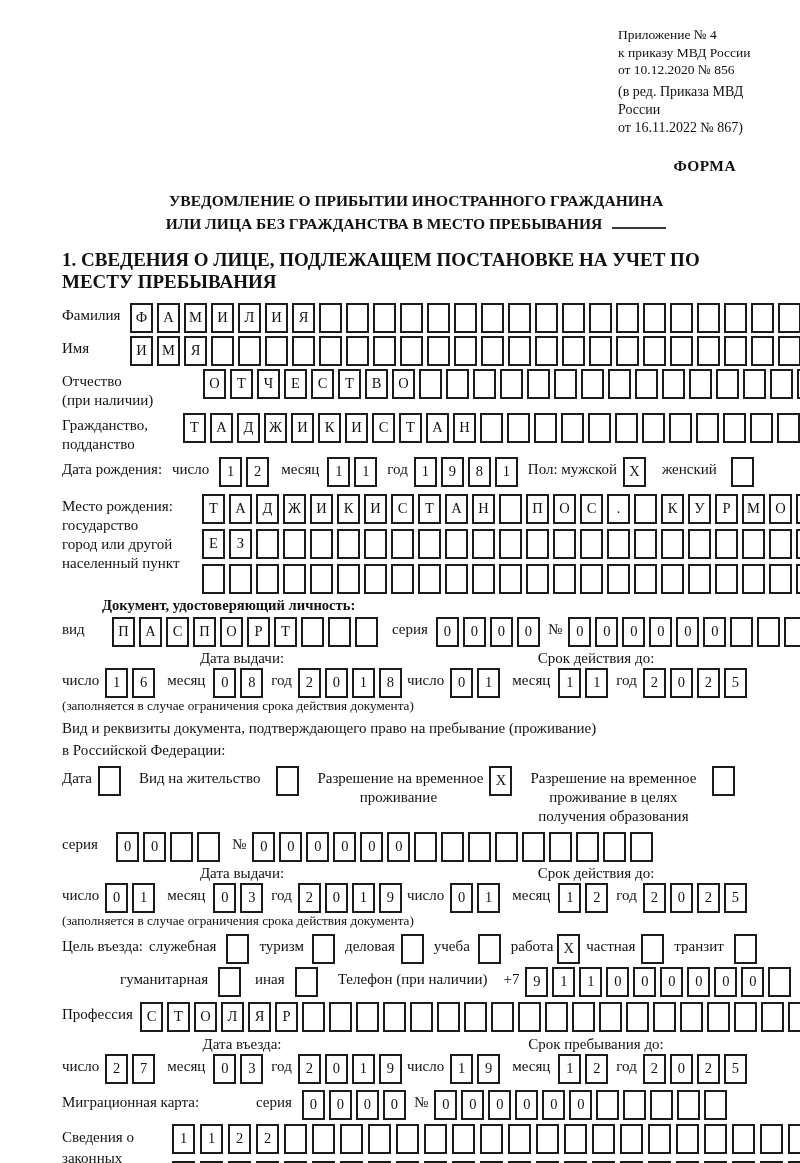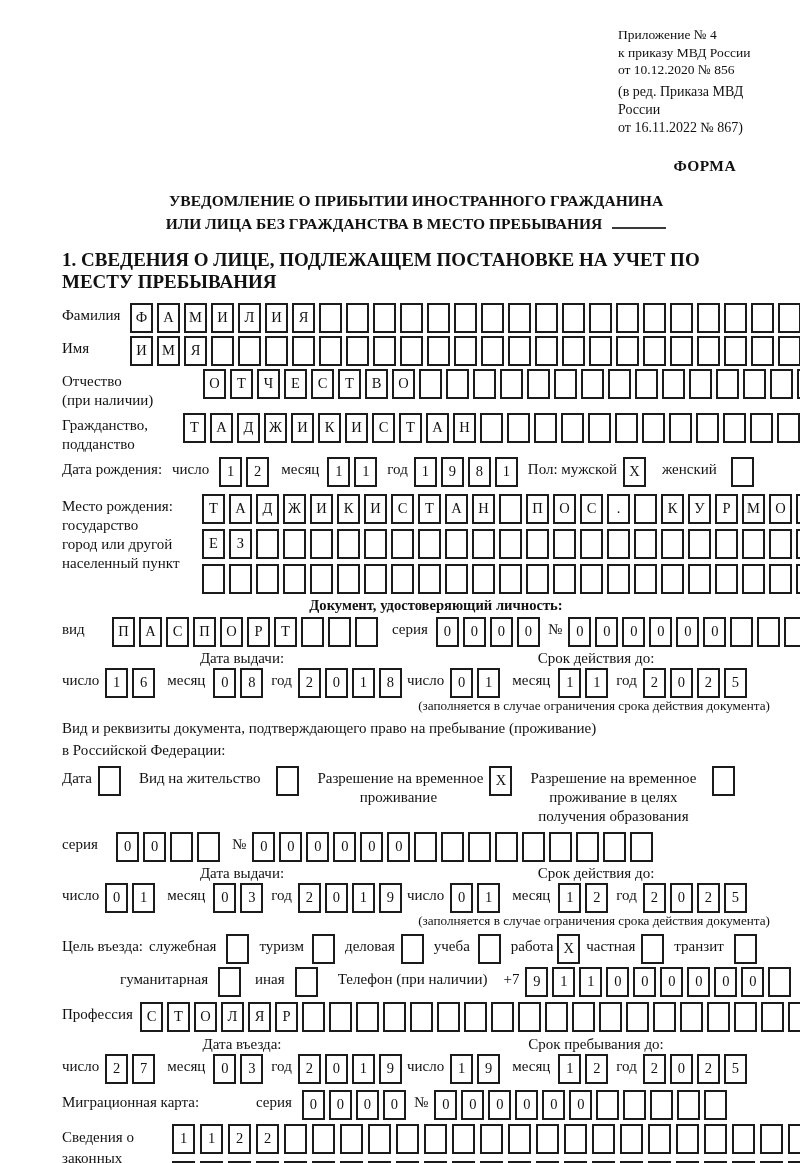--- a/index.html
+++ b/index.html
@@ -10,28 +10,28 @@
   .forma{margin-top:20px;margin-right:34px;text-align:right;font-weight:bold;font-size:15.5px;letter-spacing:.4px}
   .title{margin-top:14px;text-align:center;font-weight:bold;font-size:15.5px;line-height:1.5}
   .blank{display:inline-block;width:54px;height:4px;border-bottom:2.5px solid #3a3a3a;margin-left:10px}
   .sec1{margin-top:13px;font-weight:bold;font-size:19px}
   .rows{margin-top:10px}
   .frow{display:flex;align-items:flex-start;margin-bottom:3px;flex-wrap:nowrap;white-space:nowrap}
   .lbl{flex:none;padding-top:4px}
   .lblcol{flex:none;line-height:19px;padding-top:3px}
   .boxes{display:flex;gap:4px;flex:none}
   .cb{flex:none;width:19px;height:26px;border:2px solid #1b1b1b;display:flex;align-items:center;justify-content:center;font-size:14.5px;background:#fff}
-  .dochead{text-align:center;font-weight:bold;font-size:14.6px;margin:2px 0 3px 40px}
+  .dochead{text-align:left;font-weight:bold;font-size:14.6px;margin:2px 0 3px 40px}
   .dh{display:flex;margin-top:1px}
   .dhl{width:360px;text-align:center;flex:none}
   .dhr{flex:1;text-align:center}
   .dual{display:flex;margin-top:1px}
   .dl-side{width:345px;display:flex;align-items:flex-start;flex:none}
   .dr-side{flex:1;display:flex;align-items:flex-start}
-  .noter{text-align:right;font-size:13.2px;margin-top:0px;margin-bottom:2px}
+  .noter{text-align:left;font-size:13.2px;margin-top:0px;margin-bottom:2px}
   .para{margin-top:3px;line-height:22px}
   .ctr{text-align:center;flex:none;line-height:19px;padding-top:3px}
   .ml4{margin-left:4px}.ml6{margin-left:6px}.ml8{margin-left:8px}.ml10{margin-left:10px}
   .ml12{margin-left:12px}.ml14{margin-left:14px}.ml16{margin-left:16px}.ml18{margin-left:18px}.ml20{margin-left:20px}
 </style>
 </head>
 <body>
 
 <div class="page">
 

